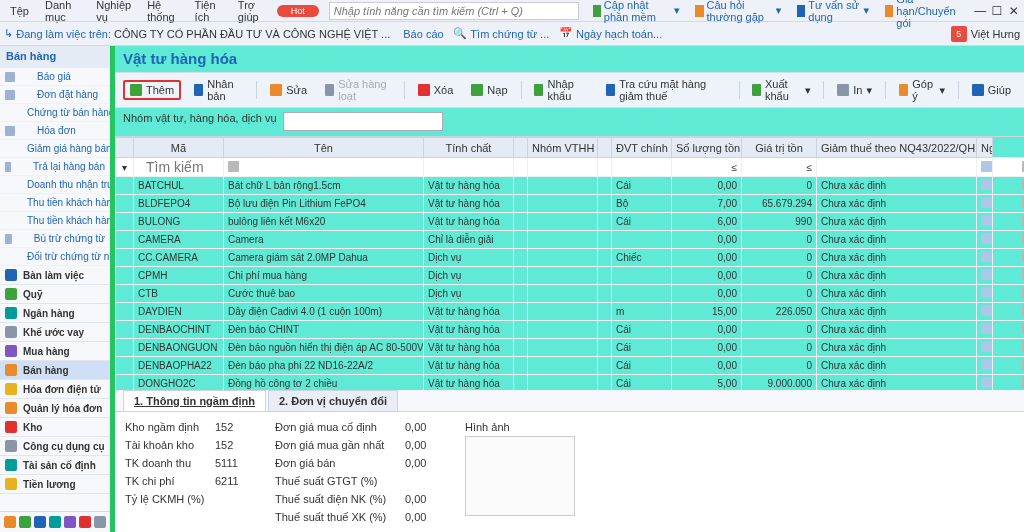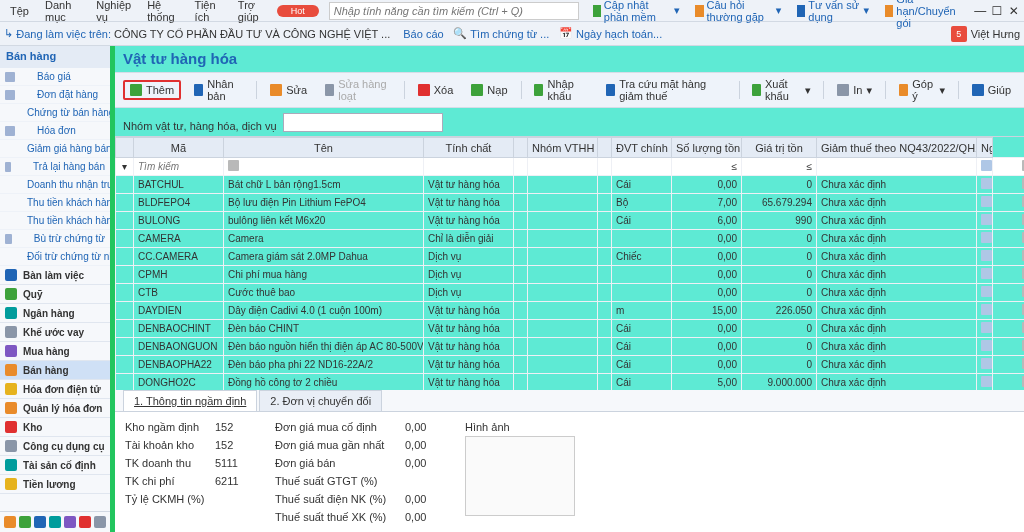--- a/index.html
+++ b/index.html
@@ -34,37 +34,37 @@
 .bottom-icons .bi { width: 12px; height: 12px; border-radius: 2px; }
 
 .content { flex: 1; display: flex; flex-direction: column; background: #5eead4; overflow: hidden; }
 .content-title { font-size: 15px; font-weight: bold; color: #2065b5; padding: 4px 8px; height: 26px; }
 .toolbar { display: flex; align-items: center; gap: 8px; padding: 3px 8px; background: #eef3fa; border-top: 1px solid #d6dde8; border-bottom: 1px solid #d6dde8; font-size: 11px; overflow: hidden; }
 .toolbar .tb-btn { display: flex; align-items: center; gap: 4px; padding: 2px 5px; cursor: pointer; }
 .toolbar .tb-btn.highlight { border: 2px solid #e03030; border-radius: 2px; }
 .toolbar .tb-btn .tb-icon { width: 12px; height: 12px; border-radius: 1px; }
 .toolbar .sep { width: 1px; height: 18px; background: #cbd3de; }
 
-.filterbar { display: flex; align-items: flex-end; gap: 6px; padding: 4px 8px; height: 28px; }
+.filterbar { display: flex; align-items: flex-start; gap: 6px; padding: 4px 8px; height: 28px; }
 .filterbar select, .filterbar input.combo { border: 1px solid #aab; height: 19px; font-size: 11px; }
 .filterbar .combo { width: 160px; }
 
 .grid-wrap { flex: 1; overflow: auto; border-top: 1px solid #cbd3de; }
 table.grid { border-collapse: collapse; width: 100%; table-layout: fixed; font-size: 11px; }
 table.grid th { background: #e4ebf5; border: 1px solid #cbd3de; padding: 2px 4px; font-weight: normal; color: #333; font-size: 11px; height: 20px; white-space: nowrap; overflow: hidden; }
 table.grid td { border: 1px solid #eef0f5; padding: 1px 4px; height: 18px; white-space: nowrap; overflow: hidden; font-size: 10px; }
 table.grid tr.search-row td { background: #fff; }
-table.grid tr.search-row input { border: none; width: 100%; font-style: italic; color: #888; font-size: 10px; }
+table.grid tr.search-row input { border: none; width: 100%; color: #888; font-size: 14px; margin-left: 8px; }
 table.grid td.num { text-align: right; }
 table.grid td.center { text-align: center; }
 .sq { width: 11px; height: 11px; display: inline-block; background: #afc7e6; border-radius: 1px; }
 .sq-gray { background: #b9b9b9; }
 
 .detail-tabs { display: flex; gap: 0; border-bottom: 1px solid #cbd3de; background: #f6f8fb; padding: 0 8px; }
-.detail-tabs .tab { padding: 4px 10px; font-size: 11px; border: 1px solid #cbd3de; border-bottom: none; background: #e9eef6; cursor: pointer; margin-right: 2px; }
+.detail-tabs .tab { padding: 4px 10px; font-size: 11px; border: 1px solid #cbd3de; border-bottom: none; background: #e9eef6; cursor: pointer; margin-right: 2px; font-weight: bold; }
 .detail-tabs .tab.active { background: #fff; text-decoration: underline; }
 .detail-body { display: flex; gap: 20px; padding: 6px 10px; font-size: 11px; background: #fff; }
 .detail-col { line-height: 18px; }
 .detail-col .label { display: inline-block; width: 90px; color: #333; }
 .detail-col .val2 { display: inline-block; width: 40px; }
 .image-box { width: 110px; height: 80px; border: 1px solid #ccc; background: #fafafa; }
 
 .green { background: #3da23b; }
 .blue { background: #2065b5; }
 .orange { background: #e98b2a; }

